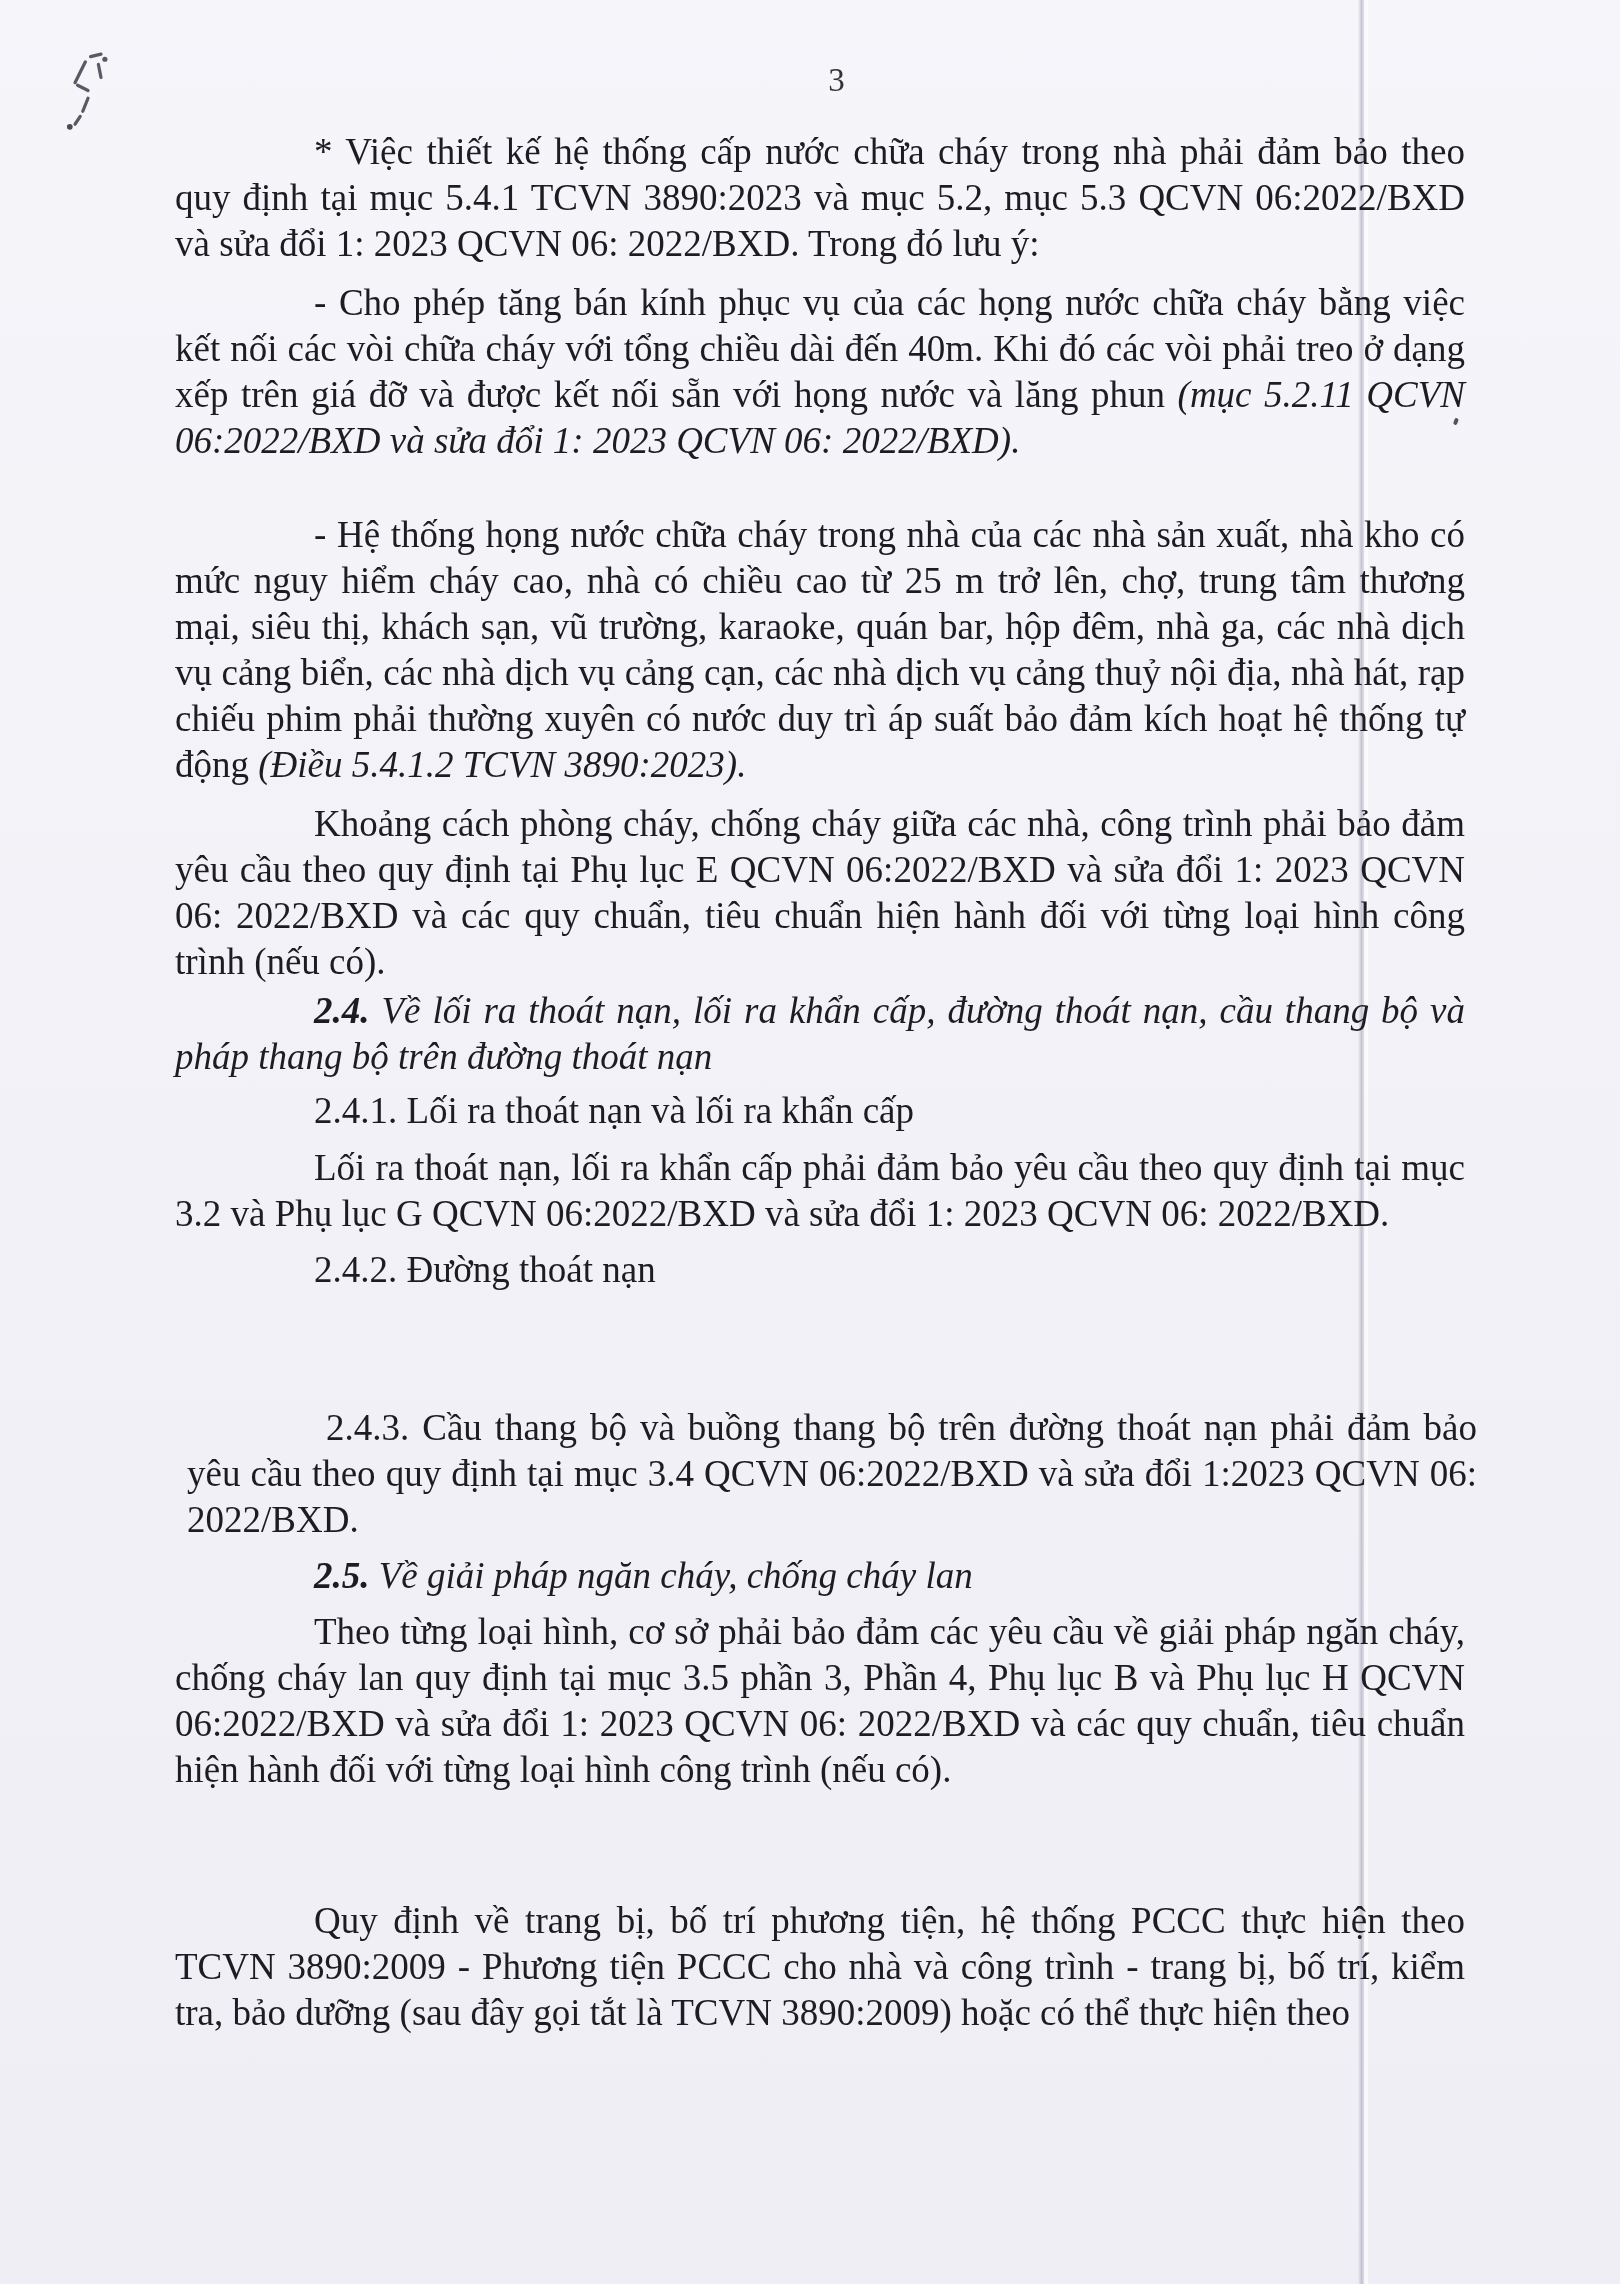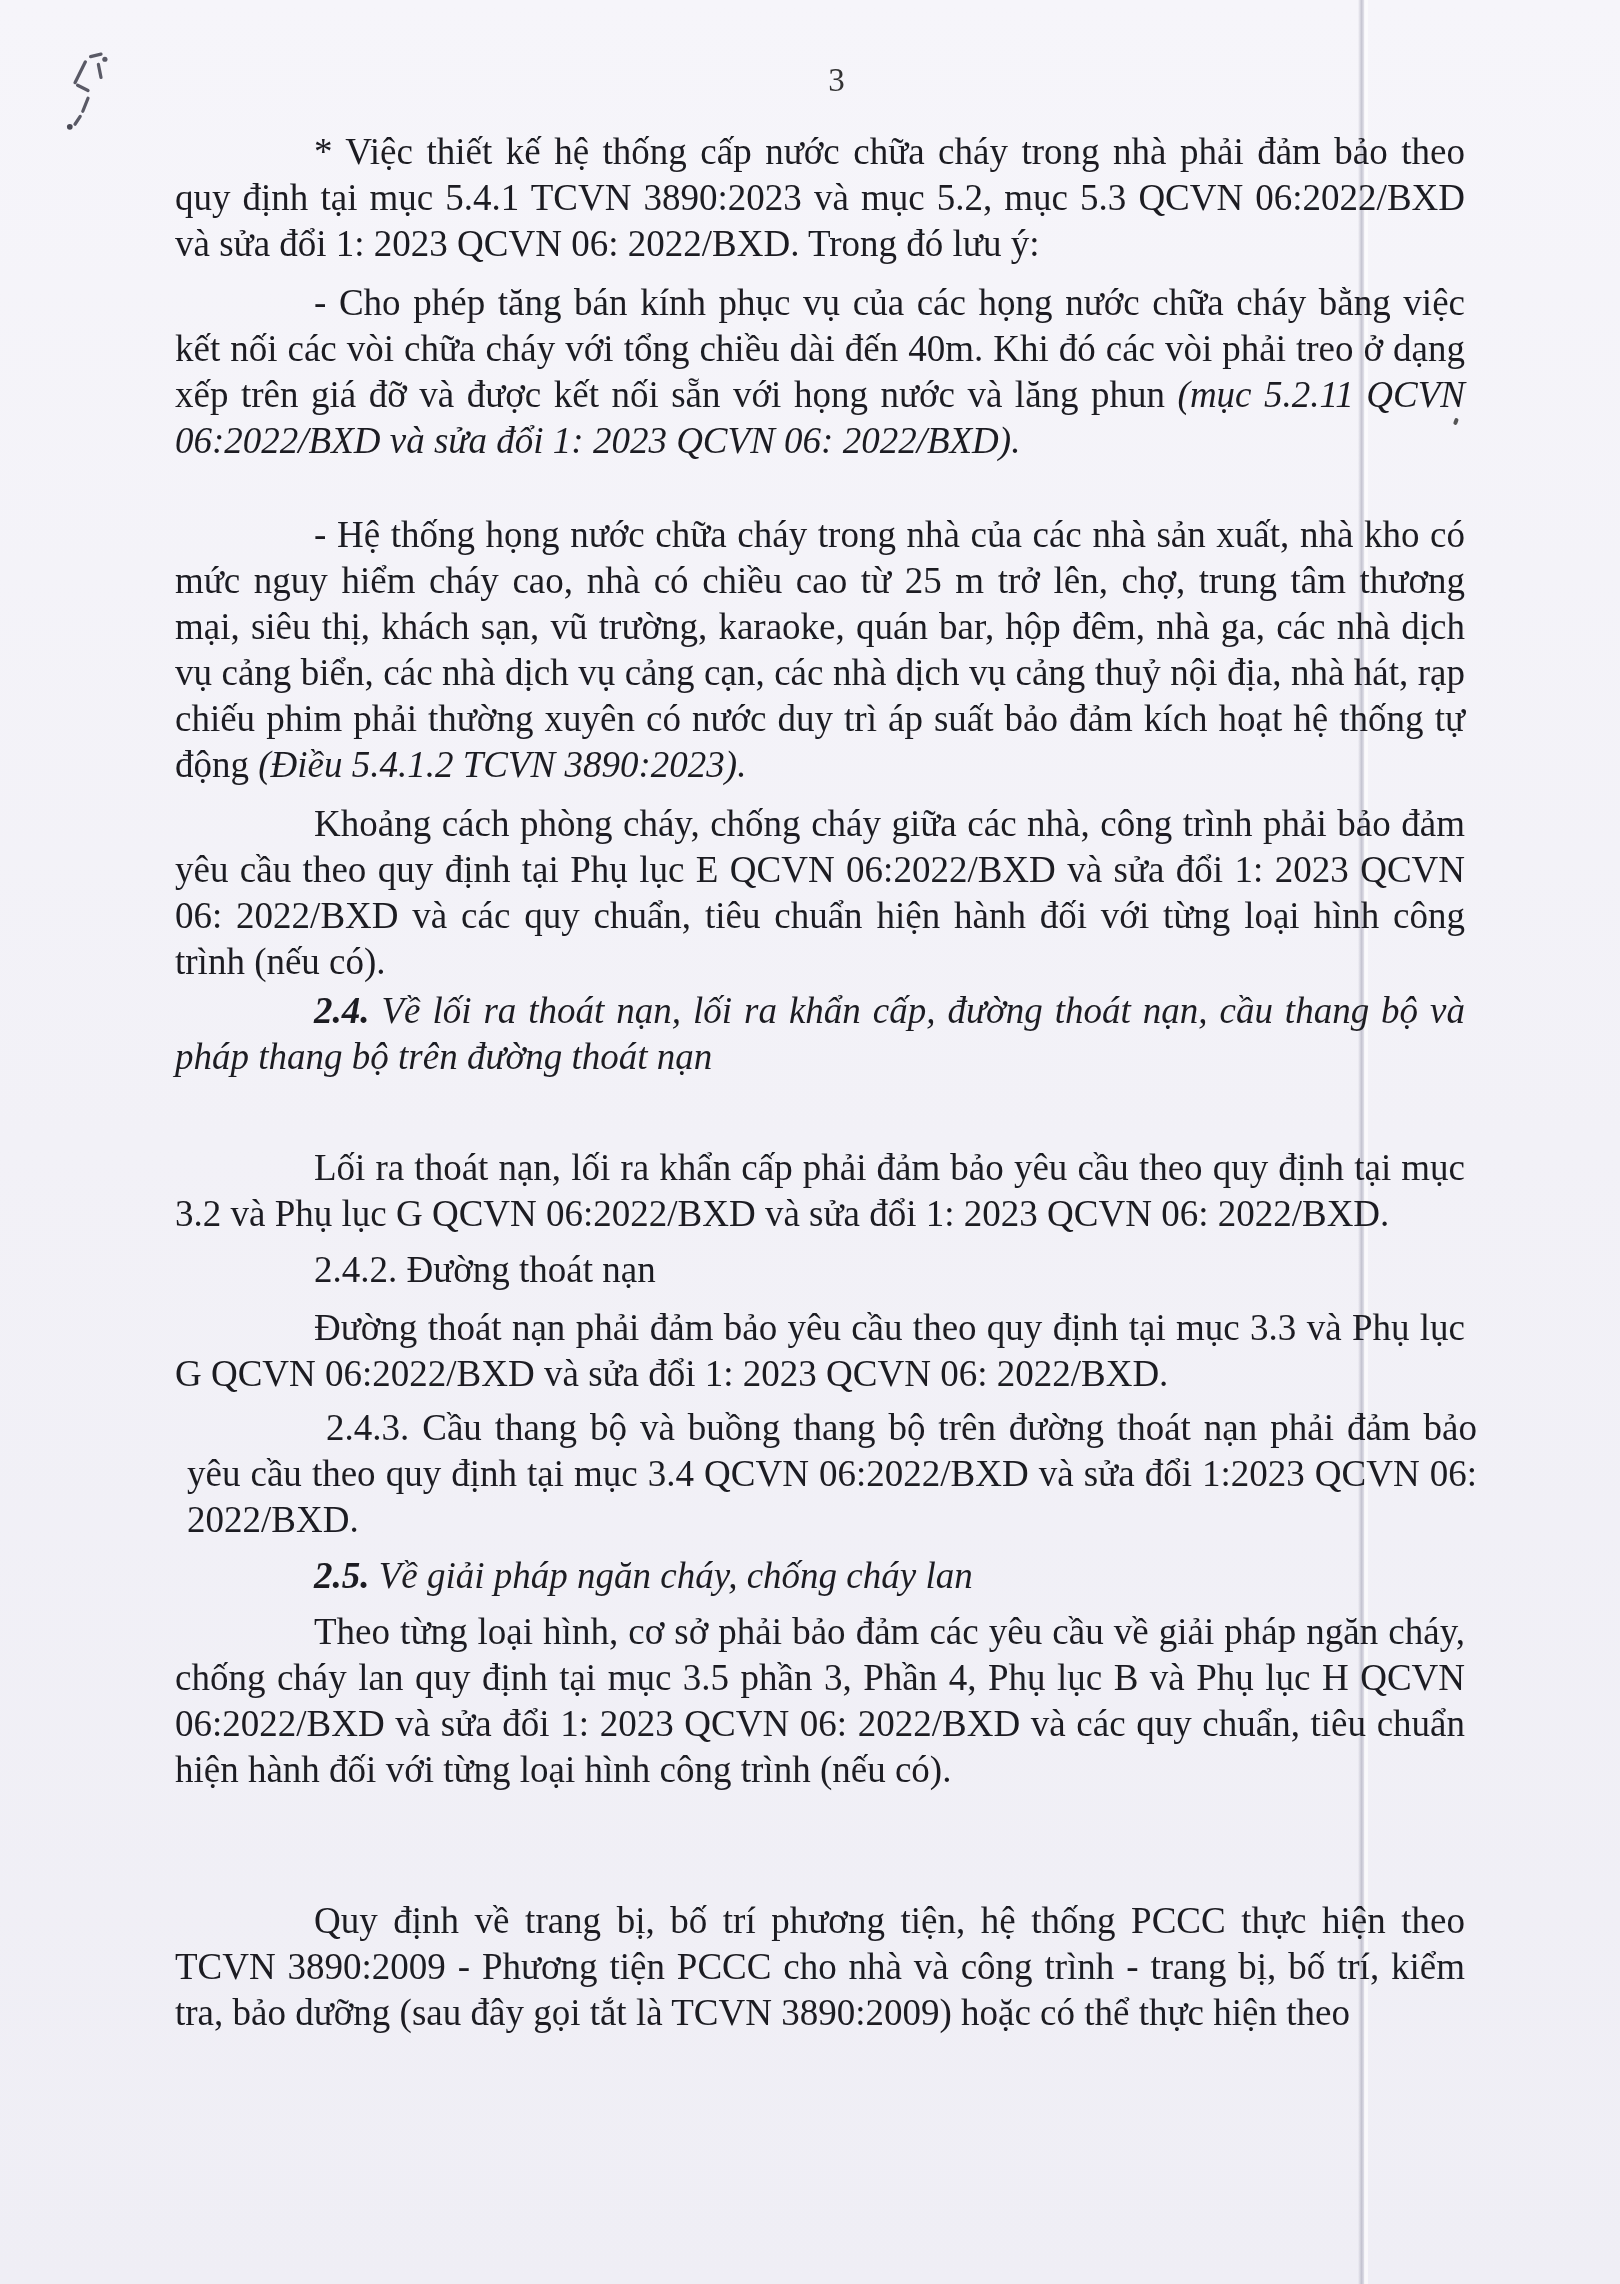--- a/index.html
+++ b/index.html
@@ -60,26 +60,26 @@
 
   <p class="para" style="top:280px;"><span>- Cho phép tăng bán kính phục vụ của các họng nước chữa cháy bằng việc kết nối các vòi chữa cháy với tổng chiều dài đến 40m. Khi đó các vòi phải treo ở dạng xếp trên giá đỡ và được kết nối sẵn với họng nước và lăng phun </span><span class="it">(mục 5.2.11 QCVN 06:2022/BXD và sửa đổi 1: 2023 QCVN 06: 2022/BXD).</span></p>
 
   <p class="para" style="top:512px;"><span>- Hệ thống họng nước chữa cháy trong nhà của các nhà sản xuất, nhà kho có mức nguy hiểm cháy cao, nhà có chiều cao từ 25 m trở lên, chợ, trung tâm thương mại, siêu thị, khách sạn, vũ trường, karaoke, quán bar, hộp đêm, nhà ga, các nhà dịch vụ cảng biển, các nhà dịch vụ cảng cạn, các nhà dịch vụ cảng thuỷ nội địa, nhà hát, rạp chiếu phim phải thường xuyên có nước duy trì áp suất bảo đảm kích hoạt hệ thống tự động </span><span class="it">(Điều 5.4.1.2 TCVN 3890:2023).</span></p>
 
 
   <p class="para" style="top:801px;">Khoảng cách phòng cháy, chống cháy giữa các nhà, công trình phải bảo đảm yêu cầu theo quy định tại Phụ lục E QCVN 06:2022/BXD và sửa đổi 1: 2023 QCVN 06: 2022/BXD và các quy chuẩn, tiêu chuẩn hiện hành đối với từng loại hình công trình (nếu có).</p>
 
   <p class="para heading" style="top:988px;"><b>2.4.</b><span> Về lối ra thoát nạn, lối ra khẩn cấp, đường thoát nạn, cầu thang bộ và pháp thang bộ trên đường thoát nạn</span></p>
 
+  <p class="para" style="top:1088px;">2.4.1. Lối ra thoát nạn và lối ra khẩn cấp</p>
 
   <p class="para" style="top:1145px;">Lối ra thoát nạn, lối ra khẩn cấp phải đảm bảo yêu cầu theo quy định tại mục 3.2 và Phụ lục G QCVN 06:2022/BXD và sửa đổi 1: 2023 QCVN 06: 2022/BXD.</p>
 
   <p class="para" style="top:1247px;">2.4.2. Đường thoát nạn</p>
 
-  <p class="para" style="top:1305px;">Đường thoát nạn phải đảm bảo yêu cầu theo quy định tại mục 3.3 và Phụ lục G QCVN 06:2022/BXD và sửa đổi 1: 2023 QCVN 06: 2022/BXD.</p>
 
   <p class="para" style="top:1405px;margin-left:12px;">2.4.3. Cầu thang bộ và buồng thang bộ trên đường thoát nạn phải đảm bảo yêu cầu theo quy định tại mục 3.4 QCVN 06:2022/BXD và sửa đổi 1:2023 QCVN 06: 2022/BXD.</p>
 
   <p class="para heading" style="top:1553px;"><b>2.5.</b><span> Về giải pháp ngăn cháy, chống cháy lan</span></p>
 
   <p class="para" style="top:1609px;">Theo từng loại hình, cơ sở phải bảo đảm các yêu cầu về giải pháp ngăn cháy, chống cháy lan quy định tại mục 3.5 phần 3, Phần 4, Phụ lục B và Phụ lục H QCVN 06:2022/BXD và sửa đổi 1: 2023 QCVN 06: 2022/BXD và các quy chuẩn, tiêu chuẩn hiện hành đối với từng loại hình công trình (nếu có).</p>
 
 
   <p class="para" style="top:1898px;">Quy định về trang bị, bố trí phương tiện, hệ thống PCCC thực hiện theo TCVN 3890:2009 - Phương tiện PCCC cho nhà và công trình - trang bị, bố trí, kiểm tra, bảo dưỡng (sau đây gọi tắt là TCVN 3890:2009) hoặc có thể thực hiện theo</p>
 

